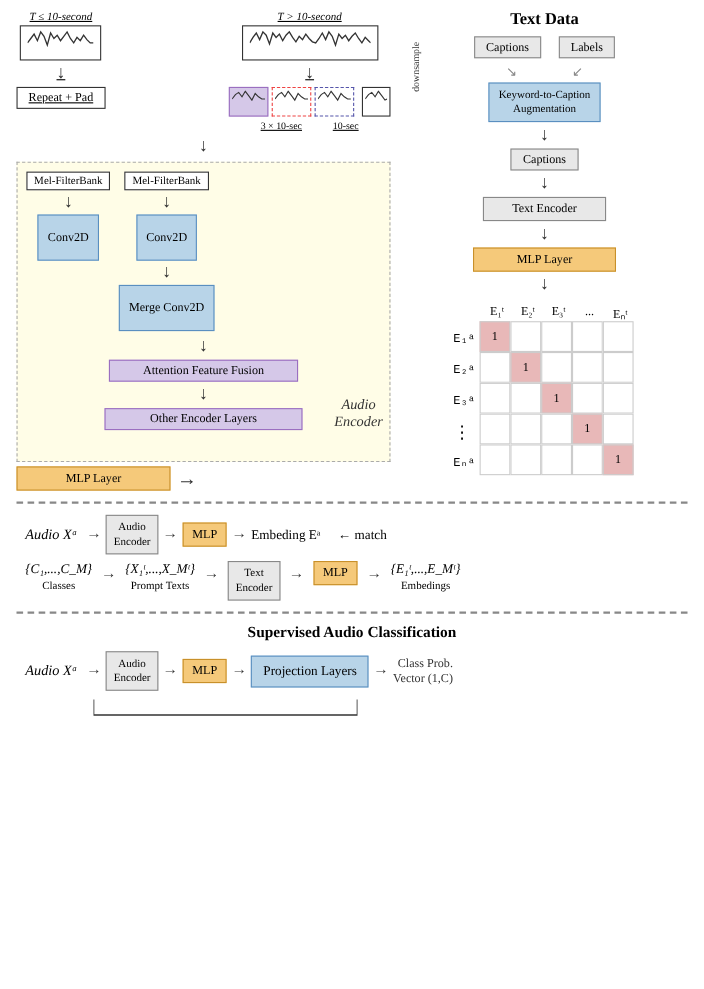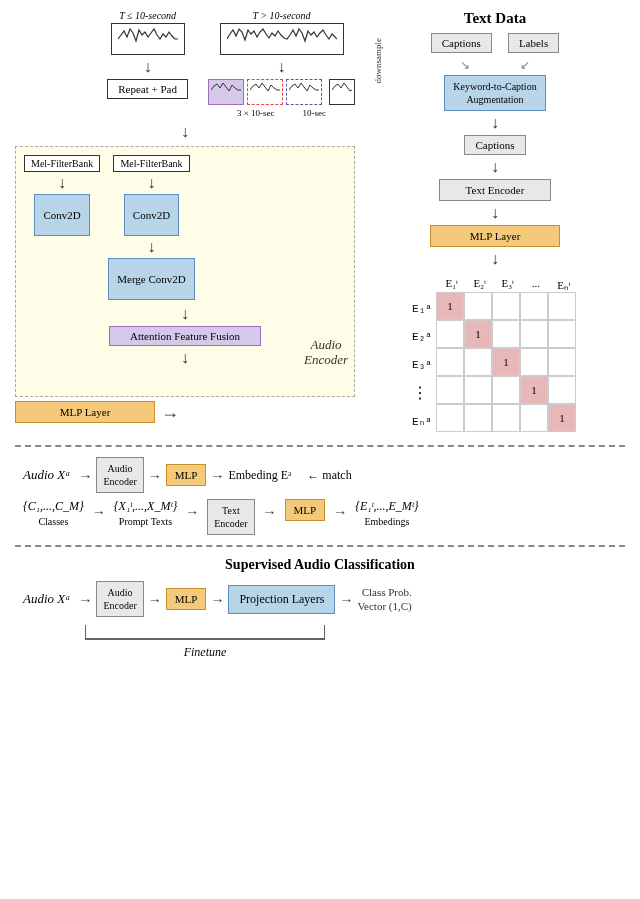--- a/index.html
+++ b/index.html
@@ -307,21 +307,21 @@
   </style>
 </head>
 <body>
 
 <div class="diagram-container">
 
   <div class="top-section">
 
     <div class="audio-section">
 
-      <div style="display:flex; gap:20px; justify-content:flex-end; margin-bottom:4px;">
+      <div style="display:flex; gap:4px; justify-content:space-between; margin-bottom:4px;text-decoration:underline;">
 
         <div style="display:flex;flex-direction:column;align-items:center;gap:2px;">
           <div style="font-size:10px; font-style:italic;">T ≤ 10-second</div>
           <div class="waveform-box">
             <svg class="waveform-svg" viewBox="0 0 60 24">
               <polyline points="0,12 3,8 6,4 9,10 12,2 15,6 18,14 21,3 24,8 27,5 30,10 33,6 36,2 39,8 42,12 45,7 48,10 51,5 54,9 57,12 60,12" fill="none" stroke="#333" stroke-width="1.2"></polyline>
             </svg>
           </div>
           <div class="arrow-down">↓</div>
           <div class="box-rect">Repeat + Pad</div>
@@ -386,22 +386,23 @@
             <div class="box-rect" style="font-size:10px;padding:2px 6px;">Mel-FilterBank</div>
             <div class="arrow-down">↓</div>
             <div class="box-blue">Conv2D</div>
             <div class="arrow-down">↓</div>
             <div class="box-blue">Merge Conv2D</div>
           </div>
         </div>
 
         <div class="full-width-col">
           <div class="arrow-down">↓</div>
-          <div class="box-purple" style="width:152px;">Attention Feature Fusion</div>
+          <div class="box-purple" style="width:172px;">Attention Feature Fusion</div>
           <div class="arrow-down">↓</div>
+          <div class="box-purple" style="width:180px;">Other Encoder Layers</div>
           <div style="height:18px;"></div>
         </div>
       </div>
 
       <div style="display:flex;align-items:center;gap:6px;margin-top:4px;">
         <div class="box-orange" style="width:140px;">MLP Layer</div>
         <div style="font-size:18px;color:#333;">→</div>
       </div>
     </div>
 
@@ -539,17 +540,16 @@
       <span class="flow-arrow">→</span>
       <div class="box-small-blue" style="font-size:12px;padding:6px 10px;">Projection Layers</div>
       <span class="flow-arrow">→</span>
       <div class="class-prob-label">Class Prob.<br>Vector (1,C)</div>
     </div>
 
     <div style="padding-left:70px;margin-top:2px;">
       <svg width="240" height="18" viewBox="0 0 240 18">
         <path d="M 0,2 L 0,16 L 240,16 L 240,2" fill="none" stroke="#333" stroke-width="1.5"></path>
       </svg>
-      <div style="text-align:center;font-size:12px;font-style:italic;width:240px;">Finetune</div>
     </div>
   </div>
 
 </div>
 
 </body></html>

